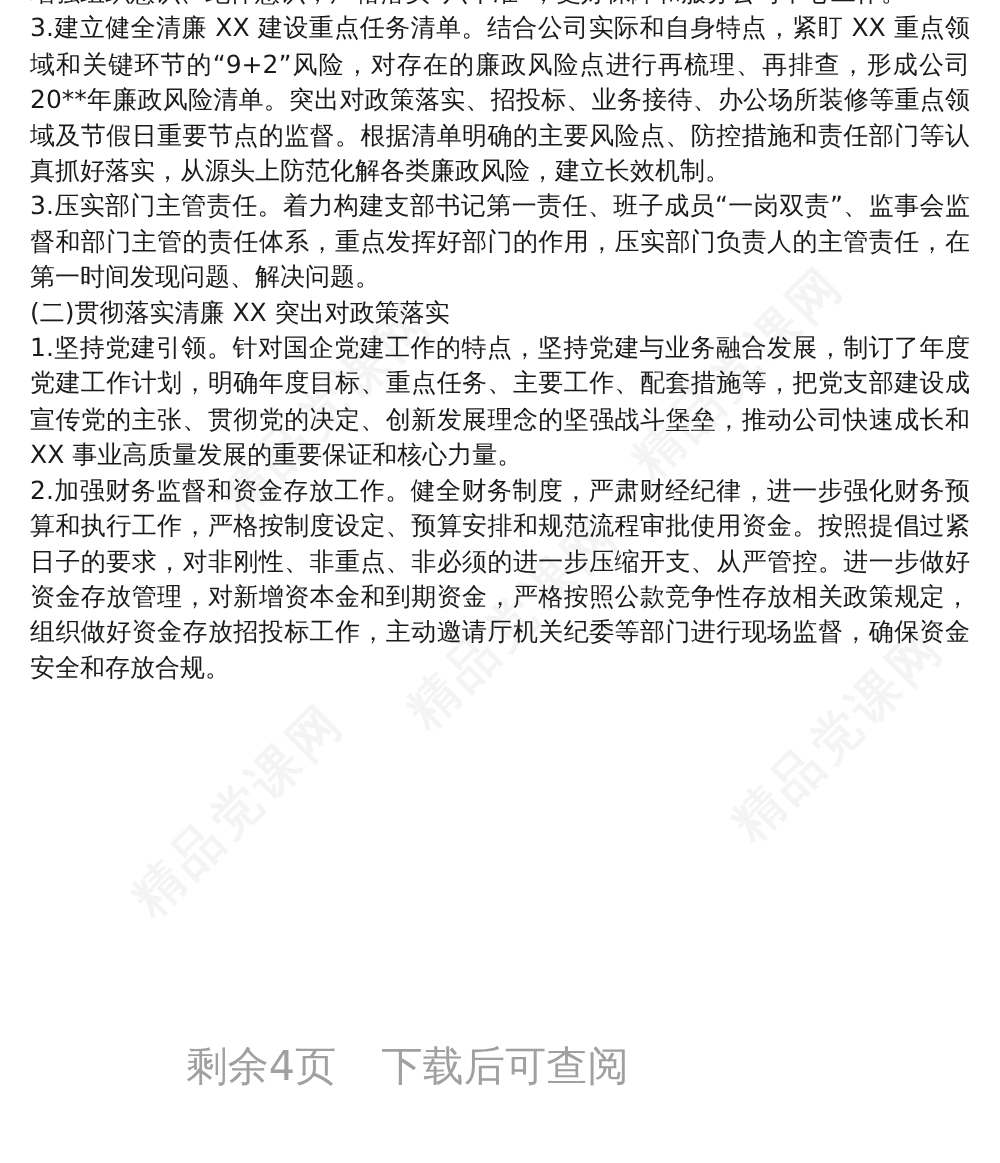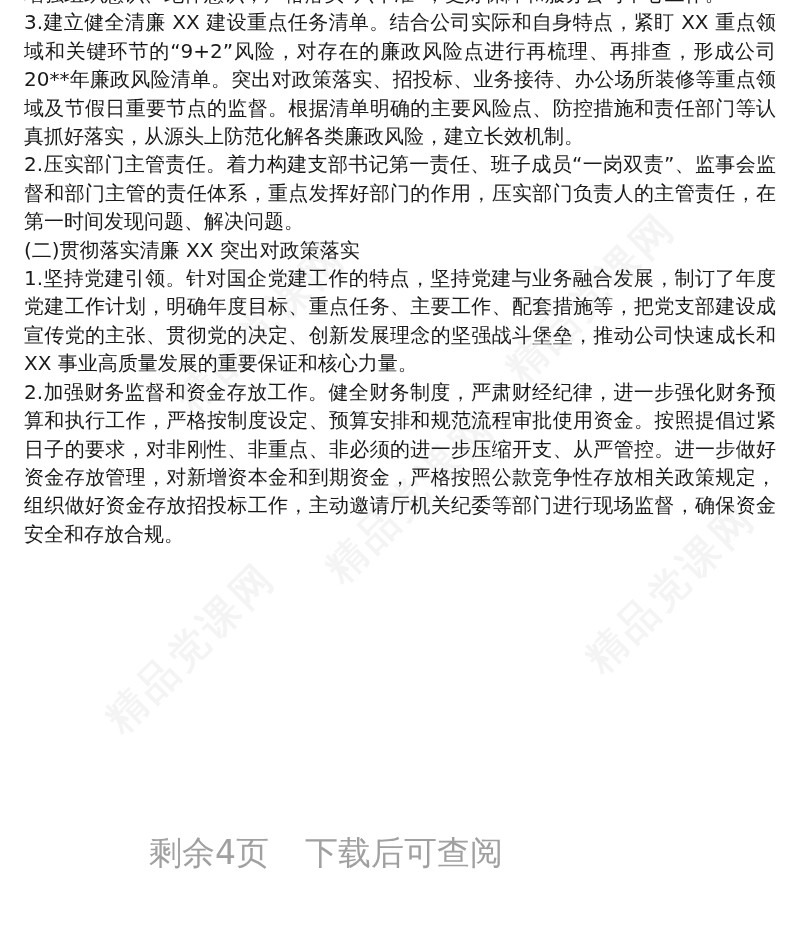--- a/index.html
+++ b/index.html
@@ -74,21 +74,21 @@
 
   <div class="watermark wm1">精品党课网</div>
   <div class="watermark wm2">精品党课网</div>
   <div class="watermark wm3">精品党课网</div>
   <div class="watermark wm4">精品党课网</div>
   <div class="watermark wm5">精品党课网</div>
 
   <div class="content">
     <p>增强组织意识、纪律意识，严格落实“六个准”，更好保障和服务公司中心工作。</p>
     <p>3.建立健全清廉 XX 建设重点任务清单。结合公司实际和自身特点，紧盯 XX 重点领域和关键环节的“9+2”风险，对存在的廉政风险点进行再梳理、再排查，形成公司 20**年廉政风险清单。突出对政策落实、招投标、业务接待、办公场所装修等重点领域及节假日重要节点的监督。根据清单明确的主要风险点、防控措施和责任部门等认真抓好落实，从源头上防范化解各类廉政风险，建立长效机制。</p>
-    <p>2.压实部门主管责任。着力构建支部书记第一责任、班子成员“一岗双责”、监事会监督和部门主管的责任体系，重点发挥好部门的作用，压实部门负责人的主管责任，在第一时间发现问题、解决问题。</p>
+    <p>3.压实部门主管责任。着力构建支部书记第一责任、班子成员“一岗双责”、监事会监督和部门主管的责任体系，重点发挥好部门的作用，压实部门负责人的主管责任，在第一时间发现问题、解决问题。</p>
     <p>(二)贯彻落实清廉 XX 突出对政策落实</p>
     <p>1.坚持党建引领。针对国企党建工作的特点，坚持党建与业务融合发展，制订了年度党建工作计划，明确年度目标、重点任务、主要工作、配套措施等，把党支部建设成宣传党的主张、贯彻党的决定、创新发展理念的坚强战斗堡垒，推动公司快速成长和 XX 事业高质量发展的重要保证和核心力量。</p>
     <p>2.加强财务监督和资金存放工作。健全财务制度，严肃财经纪律，进一步强化财务预算和执行工作，严格按制度设定、预算安排和规范流程审批使用资金。按照提倡过紧日子的要求，对非刚性、非重点、非必须的进一步压缩开支、从严管控。进一步做好资金存放管理，对新增资本金和到期资金，严格按照公款竞争性存放相关政策规定，组织做好资金存放招投标工作，主动邀请厅机关纪委等部门进行现场监督，确保资金安全和存放合规。</p>
   </div>
 
   <div class="footer">
     <span>剩余4页</span><span class="gap"></span><span>下载后可查阅</span>
   </div>
 
 </div>

